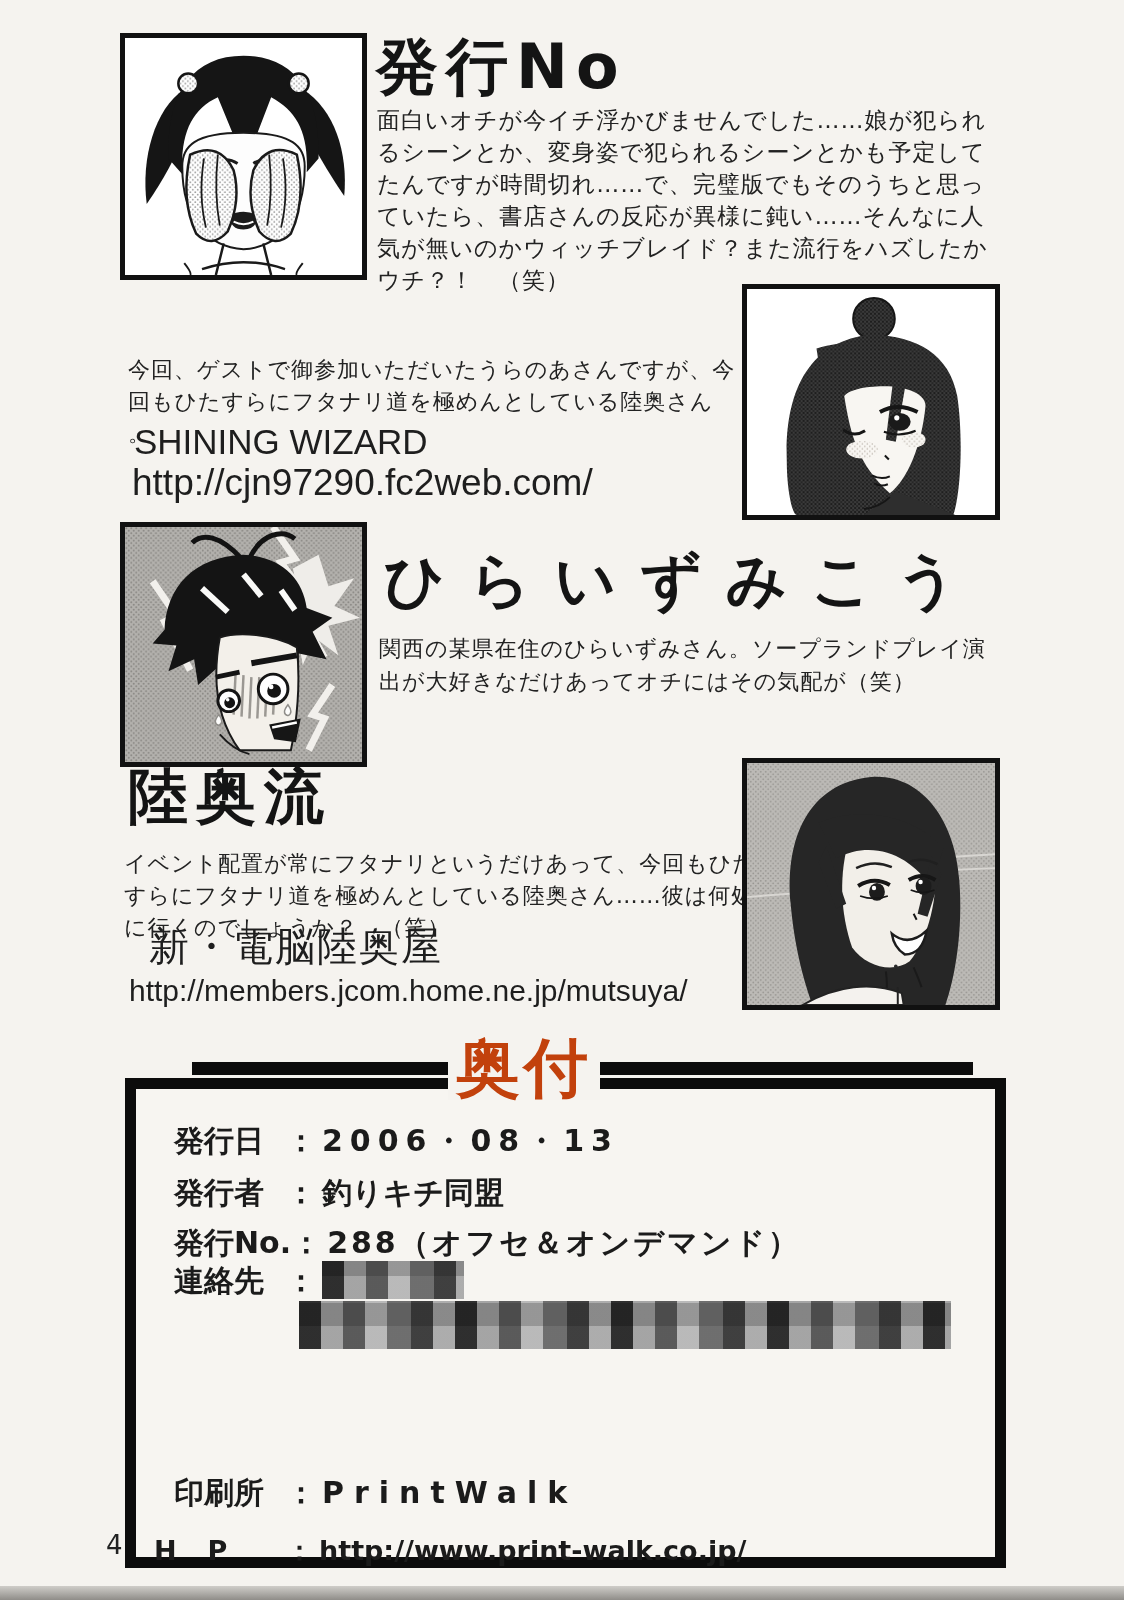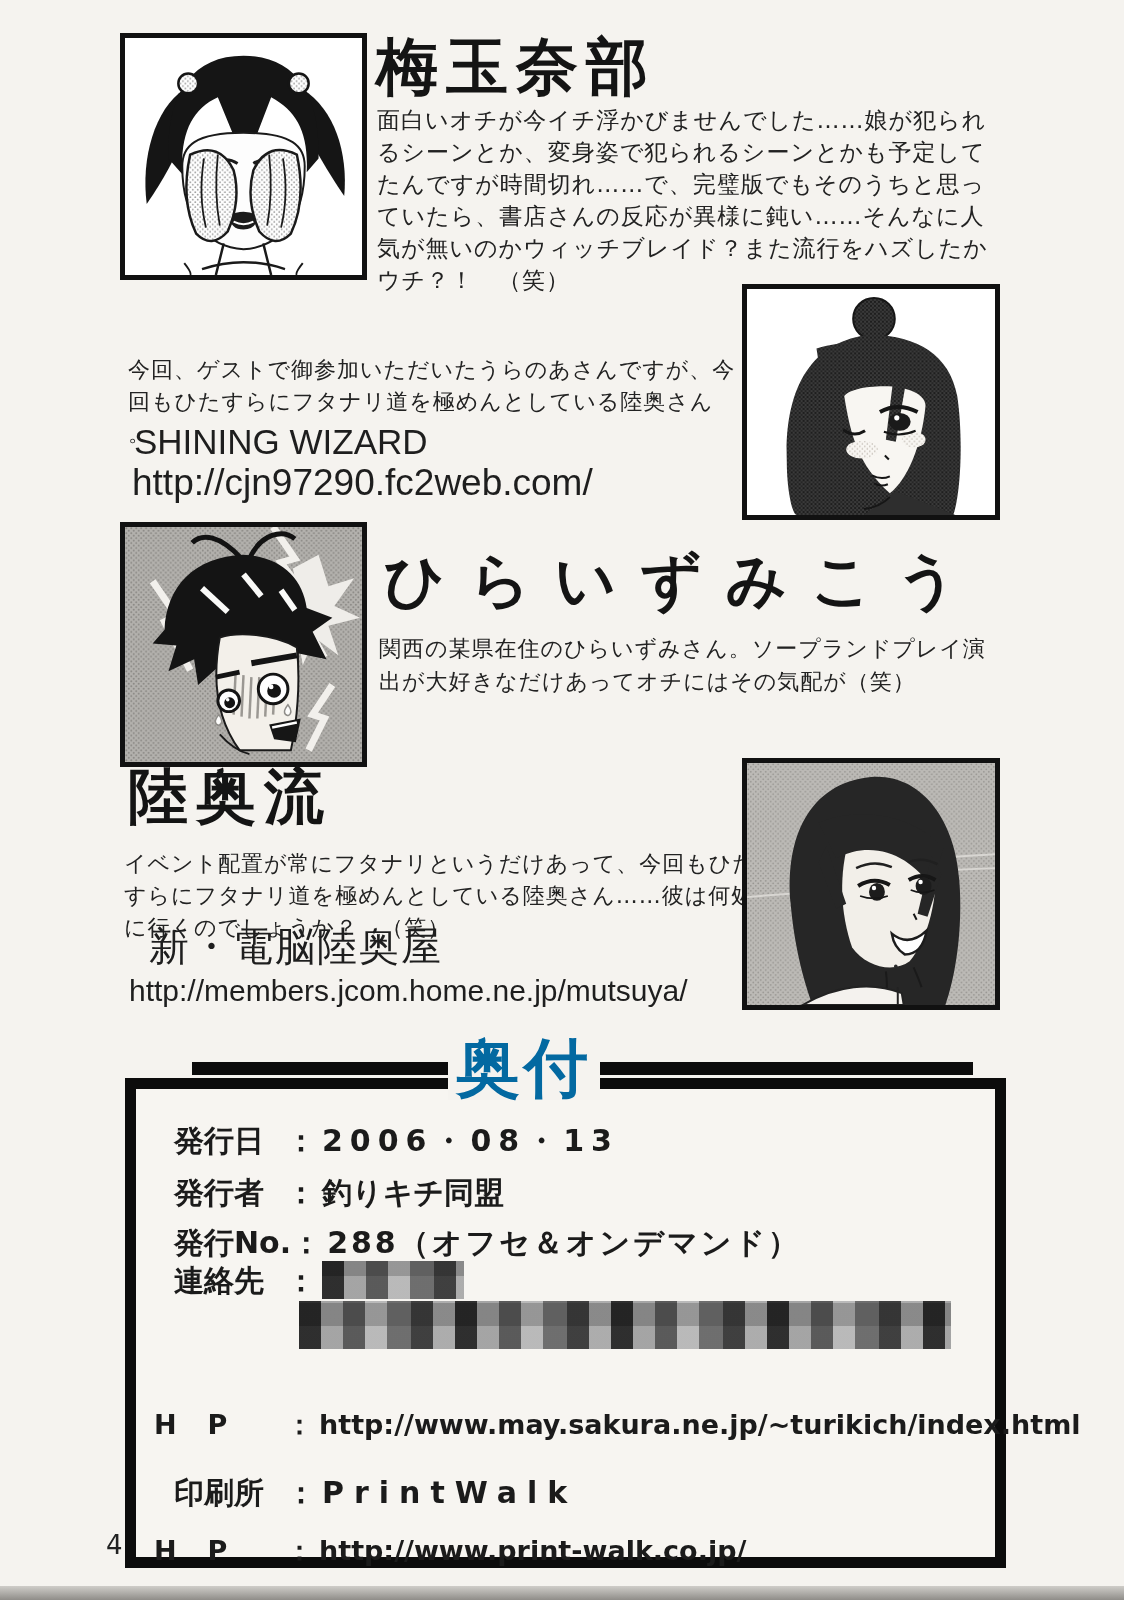--- a/index.html
+++ b/index.html
@@ -30,21 +30,21 @@
   }
   .colophon-header{
     position:absolute;left:192px;top:1030px;width:781px;height:76px;
     display:flex;align-items:center;z-index:3;
   }
   .colophon-header .bar{height:13px;background:#0c0c0c;}
   .bar-left{width:256px;}
   .bar-right{flex:1;}
   .colophon-title{
     font-size:64px;font-weight:900;letter-spacing:4px;line-height:1;
-    padding:0 8px;background:#f5f3ef;white-space:nowrap;color:#0369a1;
+    padding:0 8px;background:#f5f3ef;white-space:nowrap;color:#c2410c;
   }
   .c-row{position:absolute;white-space:nowrap;font-weight:700;}
   .c-row-jp{font-size:30px;}
   .c-row-en{font-size:27px;}
   .c-label-jp{display:inline-block;min-width:112px;}
   .c-label-en{display:inline-block;min-width:132px;letter-spacing:2px;}
   .c-sep{display:inline-block;padding:0 6px 0 0;}
   .val-date{letter-spacing:7px;}
   .val-num{letter-spacing:3px;}
   .val-print{letter-spacing:10px;}
@@ -103,21 +103,21 @@
           <path d="M94,118 q-4,40 2,72"></path>
         <path d="M160,122 q6,38 -2,70"></path>
           <path d="M146,118 q4,40 -2,72"></path>
       </g>
       <path d="M100,208 L92,240 M140,208 L148,240" stroke="#1a1a1a" stroke-width="2.5" fill="none"></path>
       <path d="M78,234 Q120,220 162,234" stroke="#1a1a1a" stroke-width="2.5" fill="none"></path>
       <path d="M60,228 q8,10 6,12 M180,228 q-8,10 -6,12" stroke="#1a1a1a" stroke-width="2" fill="none"></path>
     </svg>
   </div>
 
-  <div class="sec-title" style="left:376px;top:36px;font-size:62px;letter-spacing:8px;">梅玉奈部</div>
+  <div class="sec-title" style="left:376px;top:36px;font-size:62px;letter-spacing:8px;">発行No</div>
   <div class="sec-body" style="left:377px;top:104px;width:612px;font-size:23px;">面白いオチが今イチ浮かびませんでした……娘が犯られるシーンとか、変身姿で犯られるシーンとかも予定してたんですが時間切れ……で、完璧版でもそのうちと思っていたら、書店さんの反応が異様に鈍い……そんなに人気が無いのかウィッチブレイド？また流行をハズしたかウチ？！　（笑）</div>
 
   <div class="sec-body" style="left:128px;top:354px;width:608px;">今回、ゲストで御参加いただいたうらのあさんですが、今回もひたすらにフタナリ道を極めんとしている陸奥さん。</div>
   <div class="site-name" style="left:134px;top:424px;font-size:35px;font-family:'Liberation Sans',sans-serif;">SHINING WIZARD</div>
   <div class="site-url" style="left:132px;top:464px;font-size:37px;">http://cjn97290.fc2web.com/</div>
 
   <div class="portrait-frame" style="left:742px;top:284px;width:258px;height:236px;">
     <svg viewBox="0 0 250 228">
       <defs>
         <pattern id="hair2" width="4" height="4" patternUnits="userSpaceOnUse">
@@ -265,23 +265,20 @@
       <span class="c-label-jp">発行No.</span><span class="c-sep">：</span><span class="val-num">288（オフセ＆オンデマンド）</span>
     </div>
 
     <div class="c-row c-row-jp" style="left:38px;top:172px;">
       <span class="c-label-jp">連絡先</span><span class="c-sep">：</span><span class="mosaic" style="width:142px;height:38px;"></span>
     </div>
 
     <div class="mosaic mosaic-line2"></div>
 
 
-    <div class="c-row c-row-en" style="left:18px;top:318px;">
-      <span class="c-label-en">H　P</span><span class="c-sep">：</span><span>http://www.may.sakura.ne.jp/~turikich/index.html</span>
-    </div>
 
     <div class="c-row c-row-jp" style="left:38px;top:384px;">
       <span class="c-label-jp">印刷所</span><span class="c-sep">：</span><span class="val-print">PrintWalk</span>
     </div>
 
     <div class="c-row c-row-en" style="left:18px;top:444px;">
       <span class="c-label-en">H　P</span><span class="c-sep">：</span><span>http://www.print-walk.co.jp/</span>
     </div>
 
   </div>

